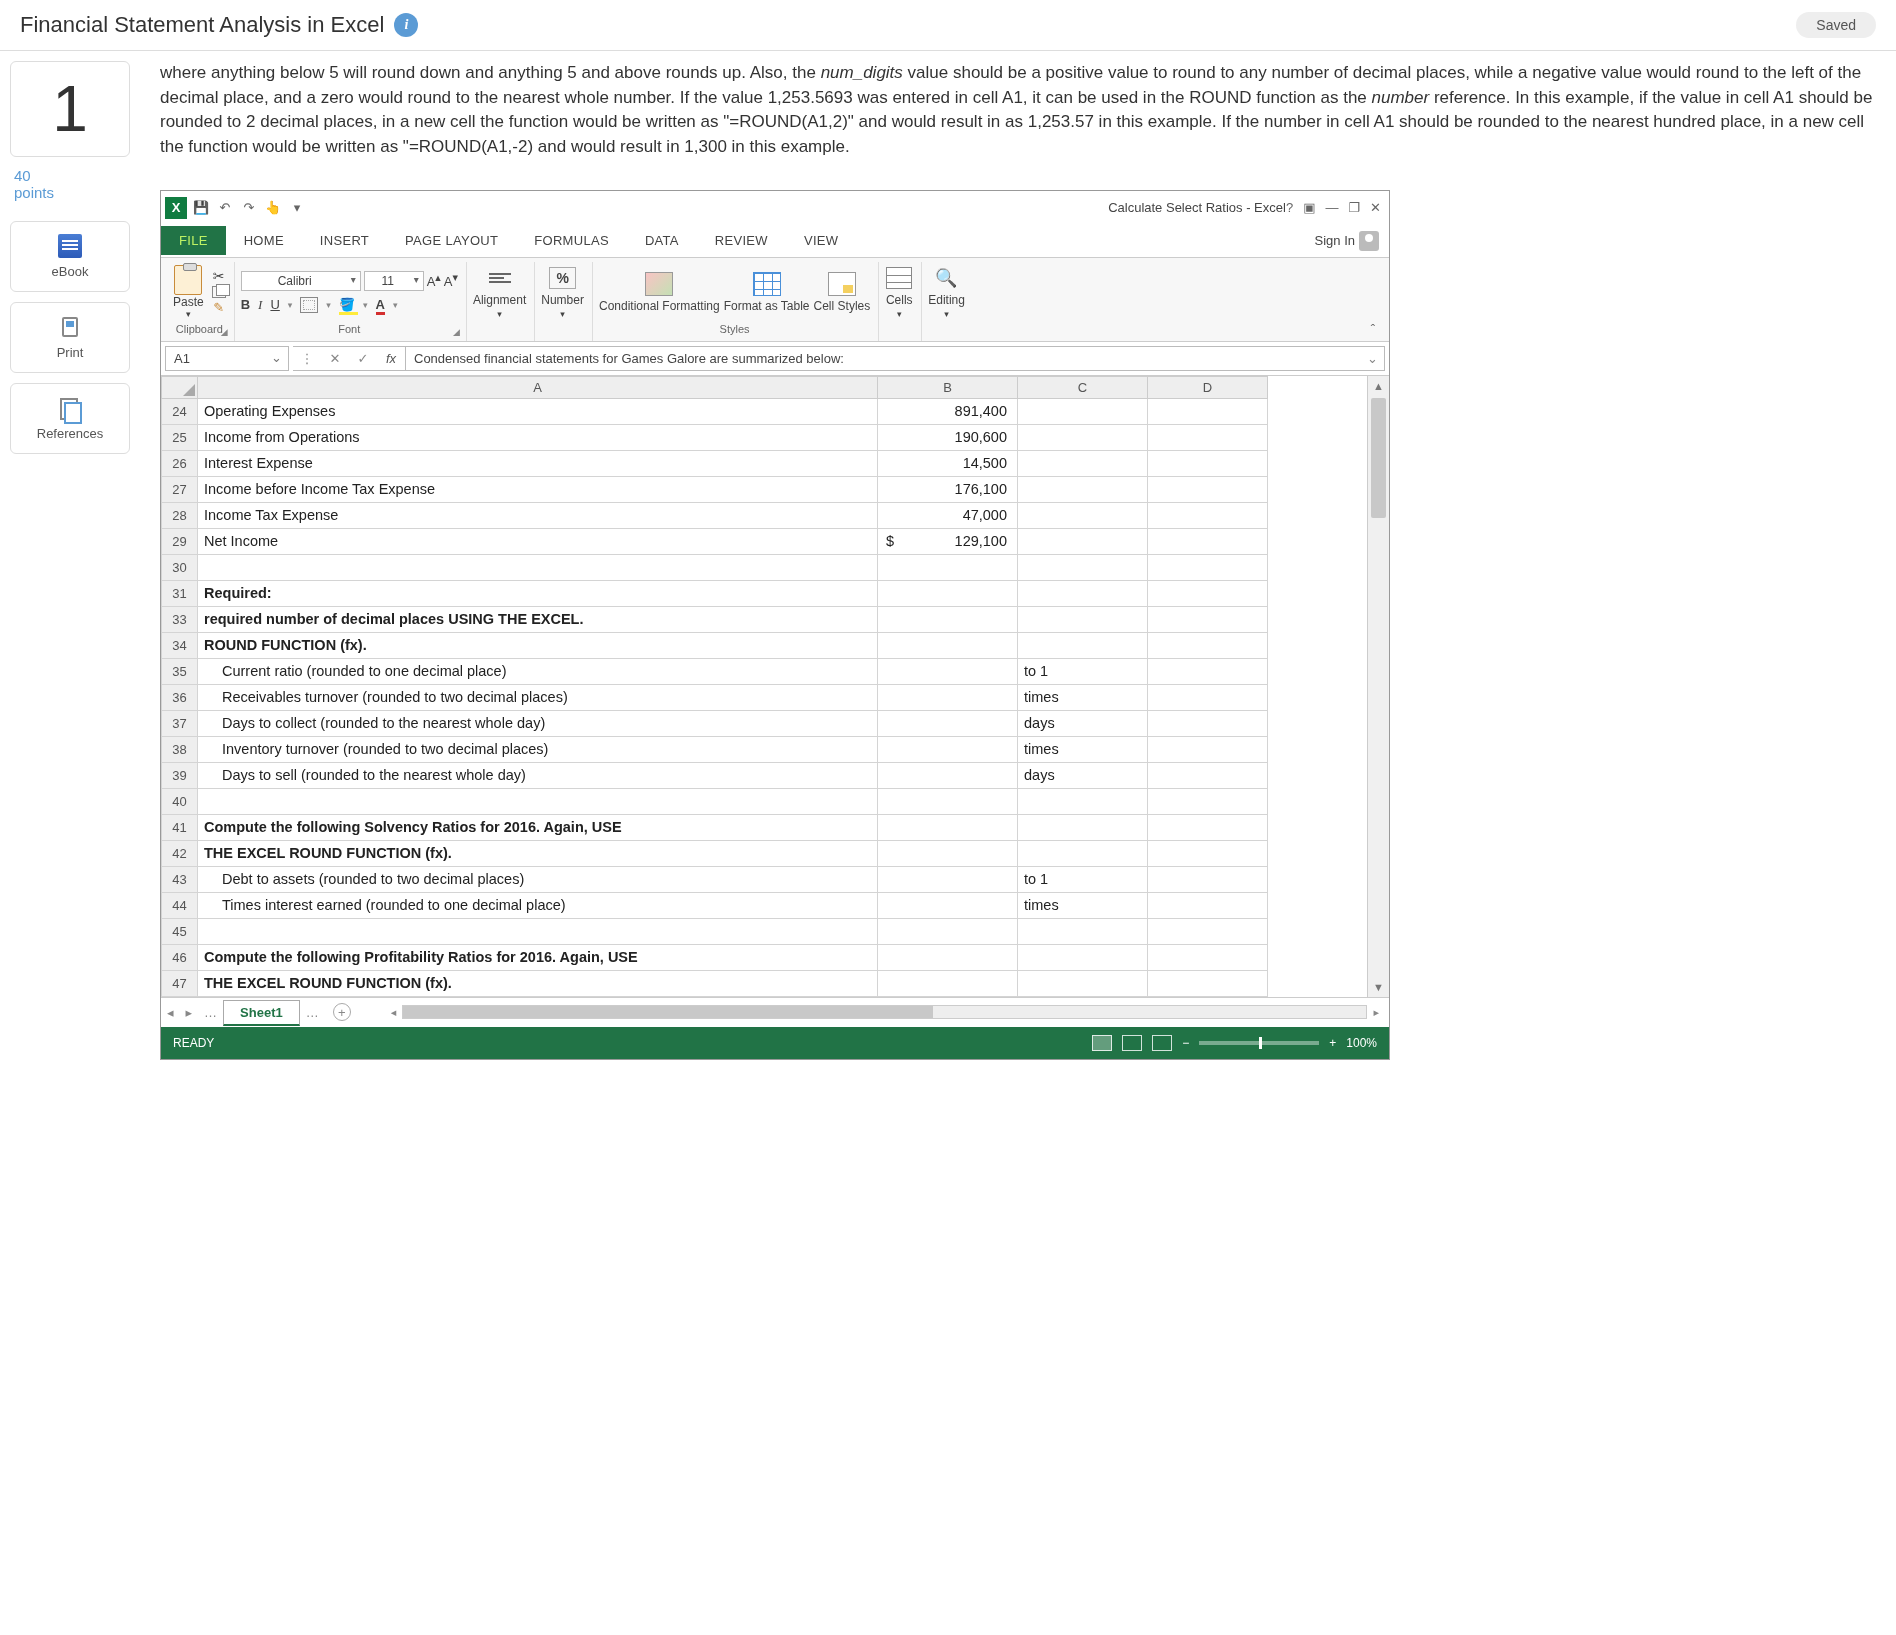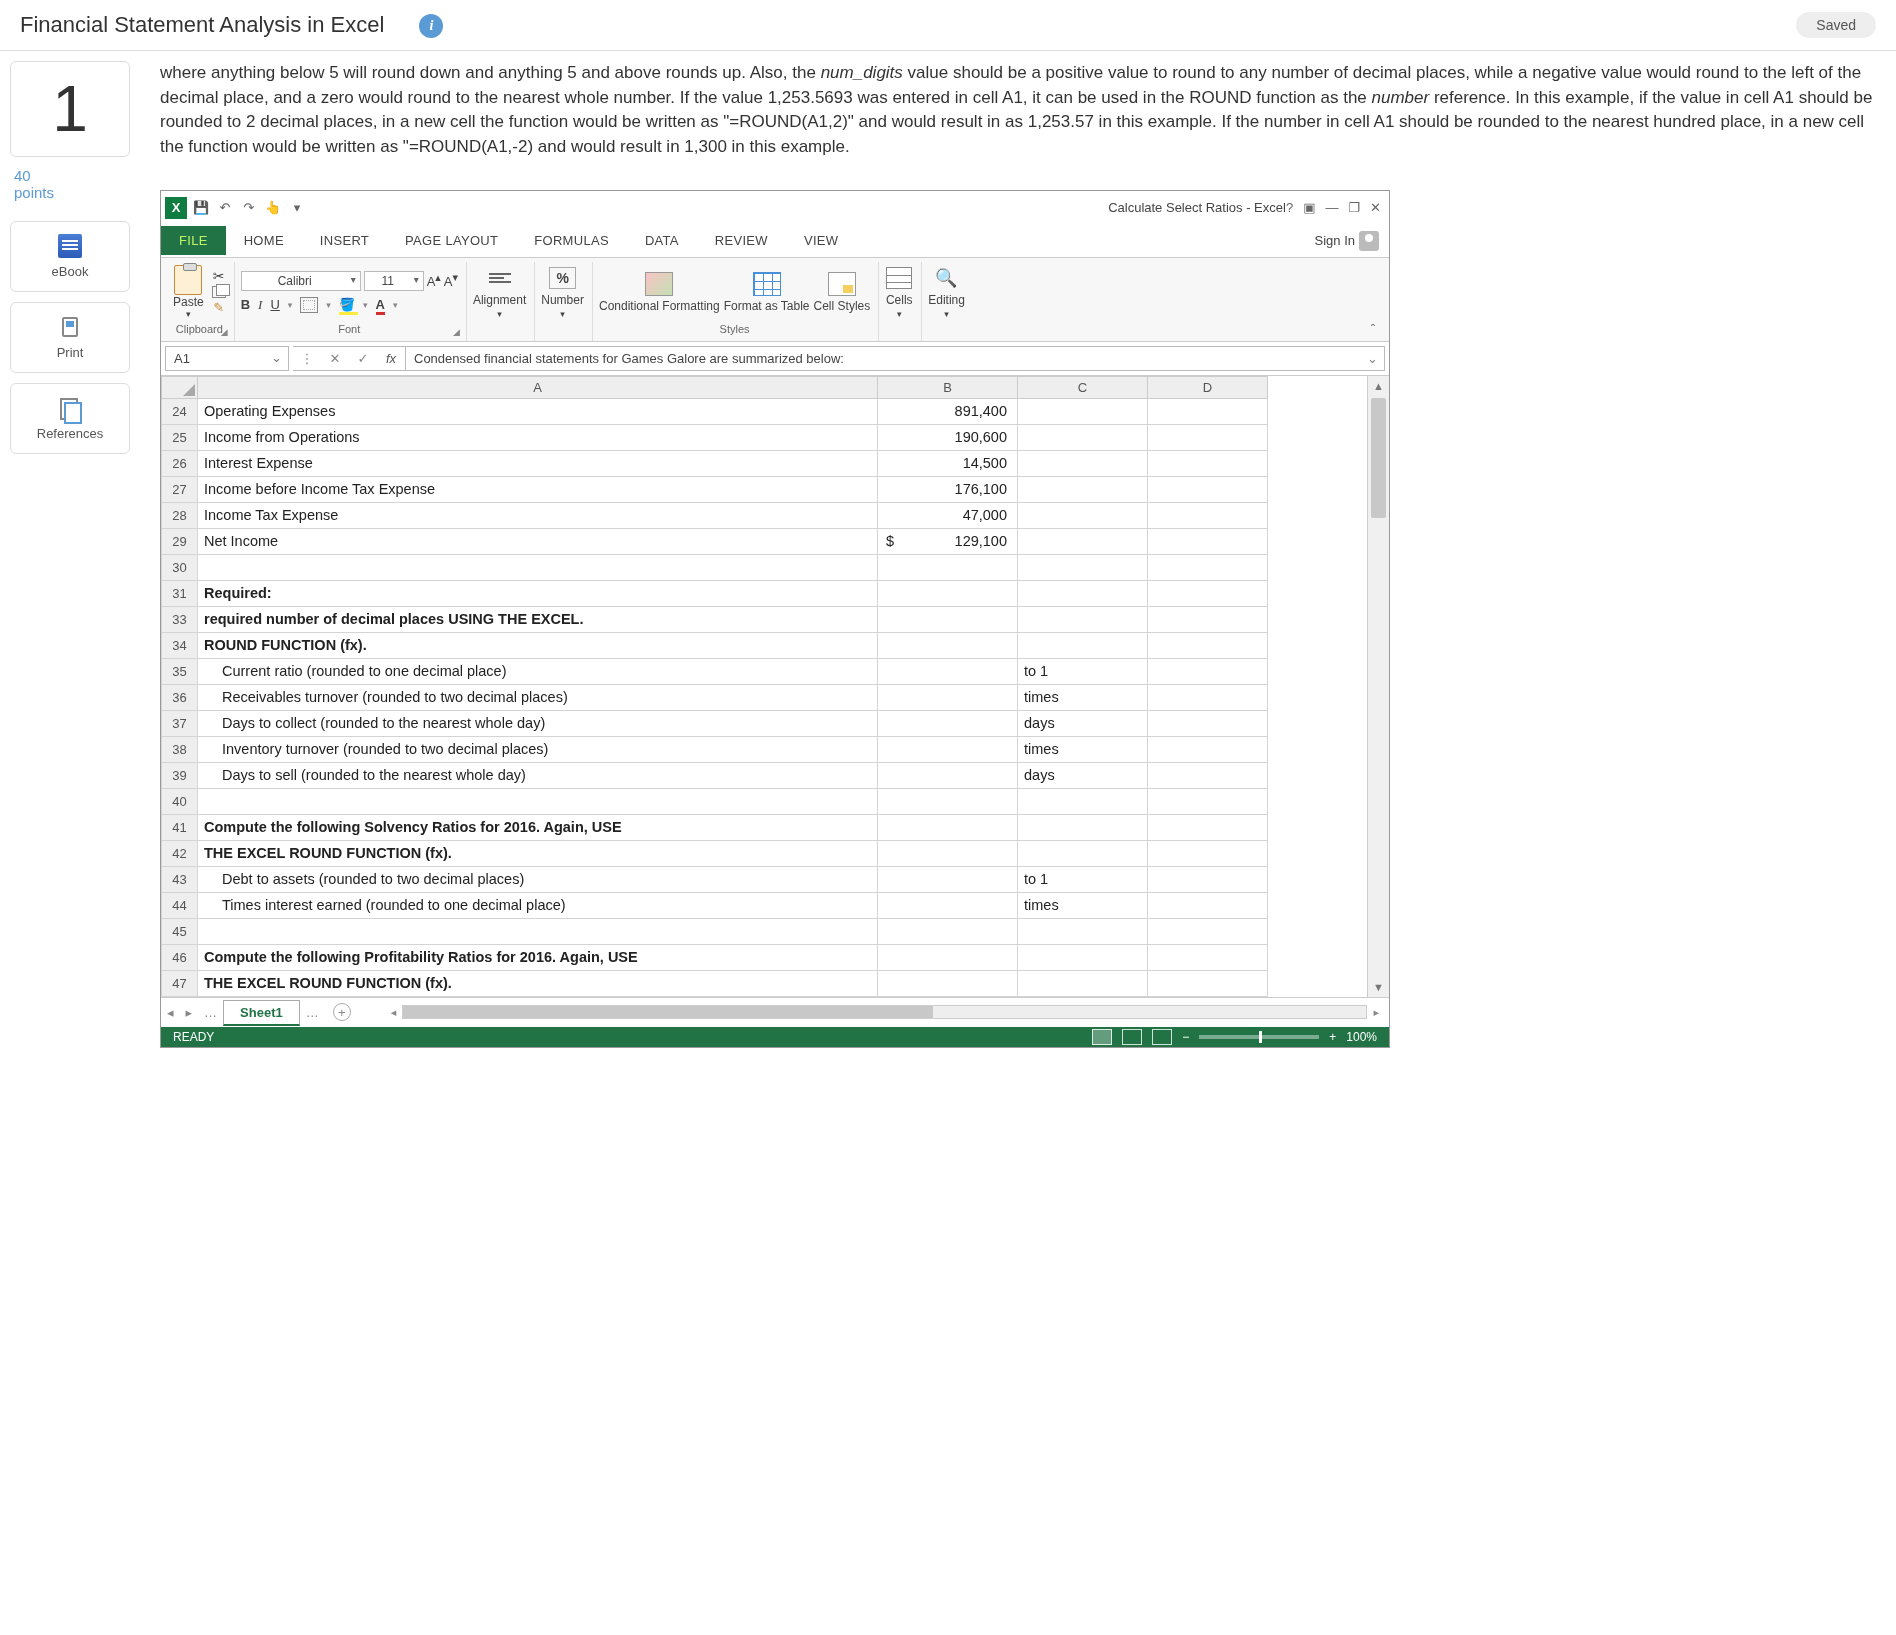--- a/index.html
+++ b/index.html
@@ -1,17 +1,17 @@
 <!DOCTYPE html>
 <html><head>
 <meta charset="utf-8">
 <style>
 *{box-sizing:border-box;margin:0;padding:0;}
 body{font-family:"Segoe UI",Arial,sans-serif;font-size:14px;color:#333;background:#fff;width:1896px;}
-.page-head{display:flex;align-items:flex-end;padding:12px 20px;border-bottom:1px solid #ddd;gap:25px;}
+.page-head{display:flex;align-items:center;padding:12px 20px;border-bottom:1px solid #ddd;}
 .page-title{font-size:22px;color:#333;font-weight:400;}
 .info-ico{display:inline-flex;width:24px;height:24px;border-radius:50%;background:#5b9bd5;color:#fff;align-items:center;justify-content:center;font-weight:bold;font-style:italic;margin-left:10px;font-family:Georgia,serif;}
 .saved{margin-left:auto;background:#eee;border-radius:14px;padding:5px 20px;color:#555;font-size:14px;}
 .body-row{display:flex;padding:10px 20px 20px 10px;gap:30px;align-items:flex-start;}
 .lcol{width:120px;flex-shrink:0;}
 .qbox{border:1px solid #ddd;border-radius:6px;text-align:center;padding:15px 0;margin-bottom:10px;}
 .qnum{font-size:64px;font-weight:400;line-height:1;}
 .pts{color:#5b9bd5;font-size:15px;margin:6px 0 20px 4px;}
 .tool{border:1px solid #ddd;border-radius:6px;text-align:center;padding:12px 0;margin-bottom:10px;color:#555;font-size:13px;}
 .tool .ti{display:block;margin:0 auto 6px;width:24px;height:24px;}
@@ -108,21 +108,21 @@
 .vs-arrow{height:20px;text-align:center;color:#777;font-size:11px;line-height:20px;}
 .vs-thumb{position:absolute;left:3px;right:3px;top:22px;height:120px;background:#c8c8c8;border-radius:2px;}
 .sheet-tabs{display:flex;align-items:center;background:#fff;border-top:1px solid #ccc;height:30px;font-size:13px;}
 .st-nav{padding:0 6px;color:#888;}
 .st-tab{padding:4px 16px;background:#fff;border:1px solid #aaa;border-bottom:2px solid #217346;color:#217346;font-weight:bold;margin-bottom:-1px;}
 .st-add{width:18px;height:18px;border:1px solid #aaa;border-radius:50%;display:flex;align-items:center;justify-content:center;margin-left:8px;color:#888;font-size:13px;}
 .hscroll{flex:1;display:flex;align-items:center;padding:0 6px;gap:2px;margin-left:30px;}
 .hs-arrow{color:#888;font-size:11px;padding:0 4px;}
 .hs-track{flex:1;height:14px;background:#eee;position:relative;border:1px solid #ccc;}
 .hs-thumb{position:absolute;left:0;width:55%;top:0;bottom:0;background:#c8c8c8;}
-.status{background:#217346;color:#fff;display:flex;align-items:center;height:20px;padding:0 12px;font-size:12px;}
+.status{background:#217346;color:#fff;display:flex;align-items:center;height:32px;padding:0 12px;font-size:12px;}
 .status .right{margin-left:auto;display:flex;align-items:center;gap:10px;}
 .view-btn{width:20px;height:16px;border:1px solid rgba(255,255,255,.8);display:inline-block;}
 .zoom-slider{width:120px;height:4px;background:rgba(255,255,255,.4);position:relative;}
 .zoom-slider:before{content:"";position:absolute;left:50%;top:-4px;width:3px;height:12px;background:#fff;}
 .grid-container{position:relative;}
 .grid th.corner{width:36px;background:#eee;position:relative;}
 .grid th.corner:after{content:"";position:absolute;right:2px;bottom:2px;border:6px solid transparent;border-right-color:#aaa;border-bottom-color:#aaa;}
 </style>
 </head>
 <body>

